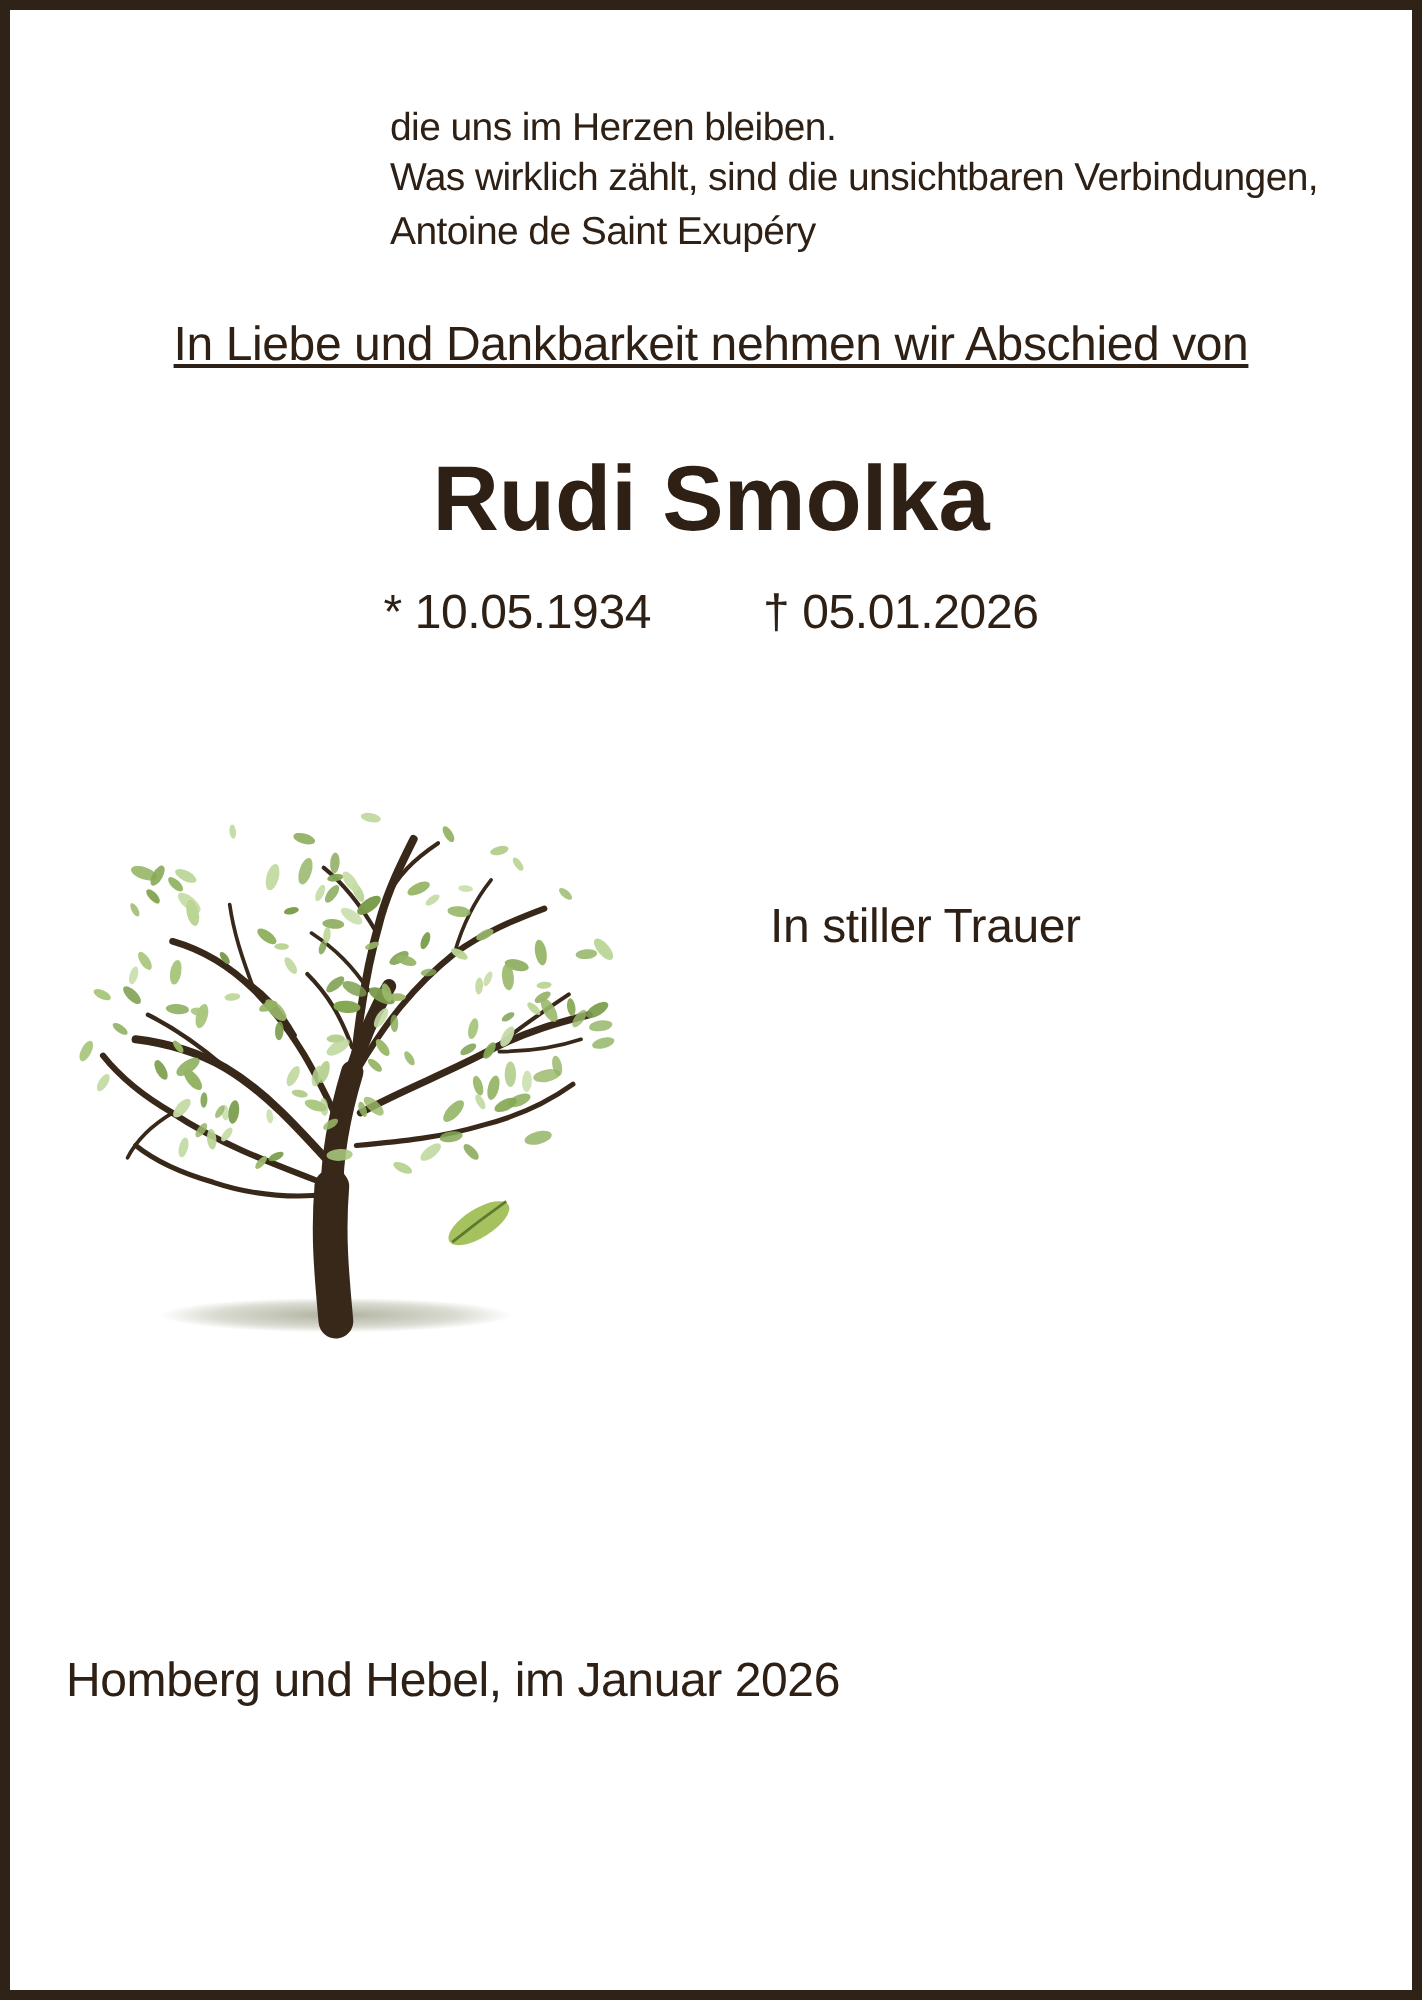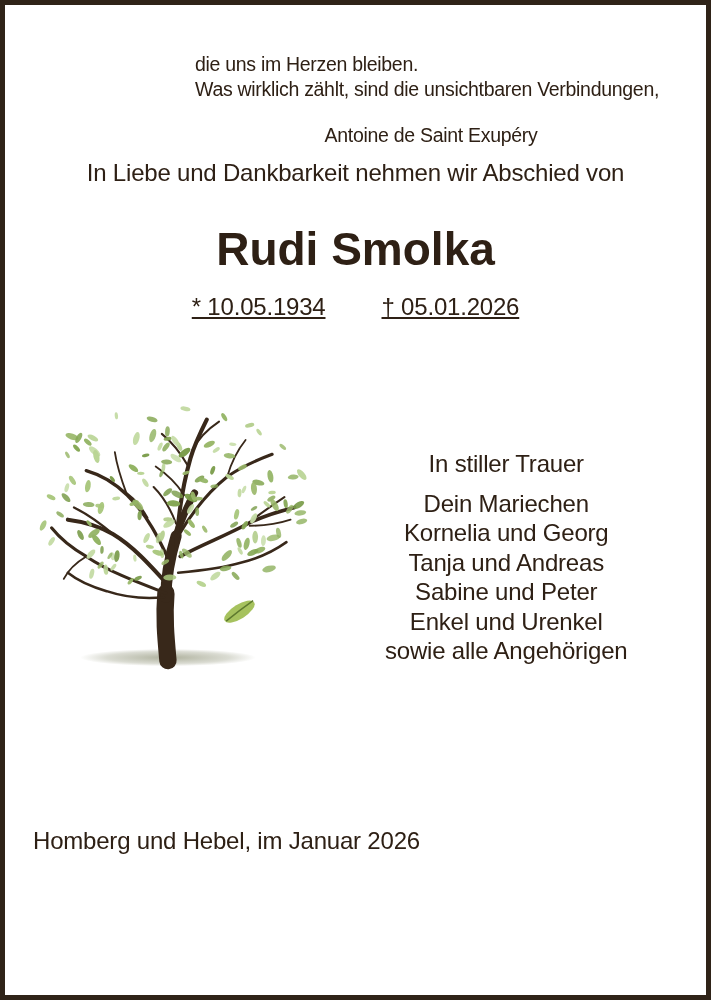--- a/index.html
+++ b/index.html
@@ -26,32 +26,33 @@
   .quote{
     position:absolute;
     left:190px; top:47px;
     width:472px;
     font-size:19.5px;
     line-height:25px;
     letter-spacing:-0.3px;
   }
   .quote-line{white-space:nowrap;}
   .quote-attr{
-    text-align:center;
-    margin-top:21px;
+    text-align:left;
+    margin-top:2px;
   }
   
   .intro{
     position:absolute;
     left:0; top:154px;
     width:701px;
     text-align:center;
     font-size:24px;
     letter-spacing:-0.2px;
     white-space:nowrap;
+    text-decoration:underline;
   }
   
   .name{
     position:absolute;
     left:0; top:217px;
     width:701px;
     text-align:center;
     font-size:46px;
     font-weight:bold;
     letter-spacing:0px;
@@ -59,21 +60,20 @@
   
   .dates{
     position:absolute;
     left:0; top:288px;
     width:701px;
     display:flex;
     justify-content:center;
     gap:56px;
     font-size:24px;
     letter-spacing:-0.2px;
-    text-decoration:underline;
   }
   
   .tree{
     position:absolute;
     left:22px; top:388px;
     width:286px; height:286px;
   }
   .tree svg{width:100%;height:100%;display:block;}
   
   .mourning{
@@ -310,26 +310,18 @@
 
       <g transform="translate(208,214) rotate(-32)">
         <ellipse cx="0" cy="0" rx="17" ry="7" fill="#a6c25e"></ellipse>
         <path d="M-16,1 Q0,-1 17,-2" stroke="#5e7a2e" stroke-width="1.4" fill="none"></path>
       </g>
     </svg>
   </div>
 
   <div class="mourning">
     <div class="m-heading">In stiller Trauer</div>
-    <ul class="m-list">
-      <li>Dein Mariechen</li>
-      <li>Kornelia und Georg</li>
-      <li>Tanja und Andreas</li>
-      <li>Sabine und Peter</li>
-      <li>Enkel und Urenkel</li>
-      <li>sowie alle Angehörigen</li>
-    </ul>
   </div>
 
   <div class="place-date">Homberg und Hebel, im Januar 2026</div>
 
 
 </div>
 
 </body></html>

